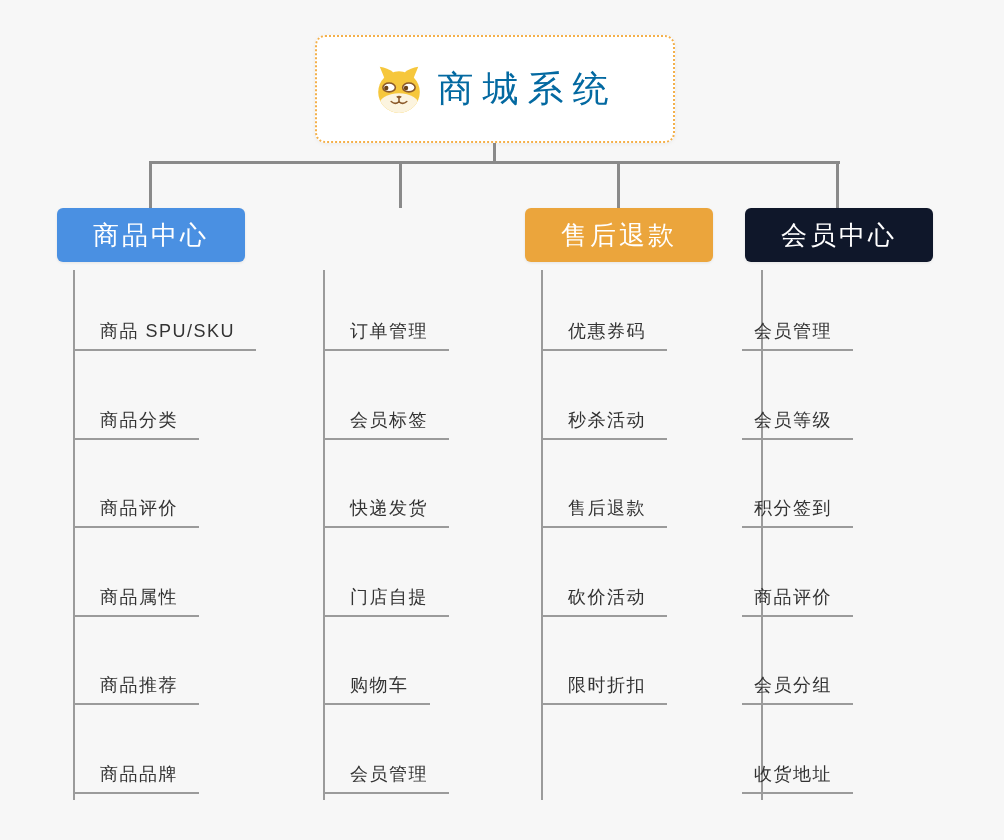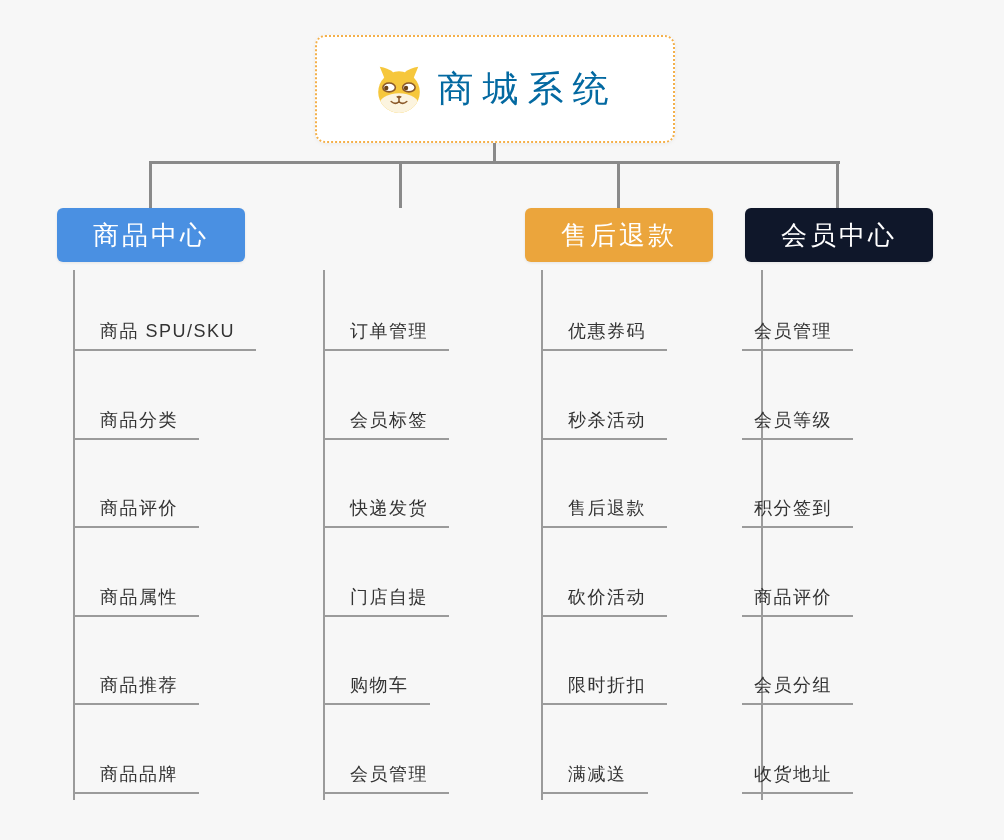--- a/index.html
+++ b/index.html
@@ -112,21 +112,20 @@
   <div class="leaf c1 r2">快递发货</div>
   <div class="leaf c1 r3">门店自提</div>
   <div class="leaf c1 r4">购物车</div>
   <div class="leaf c1 r5">会员管理</div>
 
   <div class="leaf c2 r0">优惠券码</div>
   <div class="leaf c2 r1">秒杀活动</div>
   <div class="leaf c2 r2">售后退款</div>
   <div class="leaf c2 r3">砍价活动</div>
   <div class="leaf c2 r4">限时折扣</div>
-  <div class="leaf c2 r5">满减送</div>
 
   <div class="leaf c3 r0">会员管理</div>
   <div class="leaf c3 r1">会员等级</div>
   <div class="leaf c3 r2">积分签到</div>
   <div class="leaf c3 r3">商品评价</div>
   <div class="leaf c3 r4">会员分组</div>
   <div class="leaf c3 r5">收货地址</div>
 
 </div>
 

